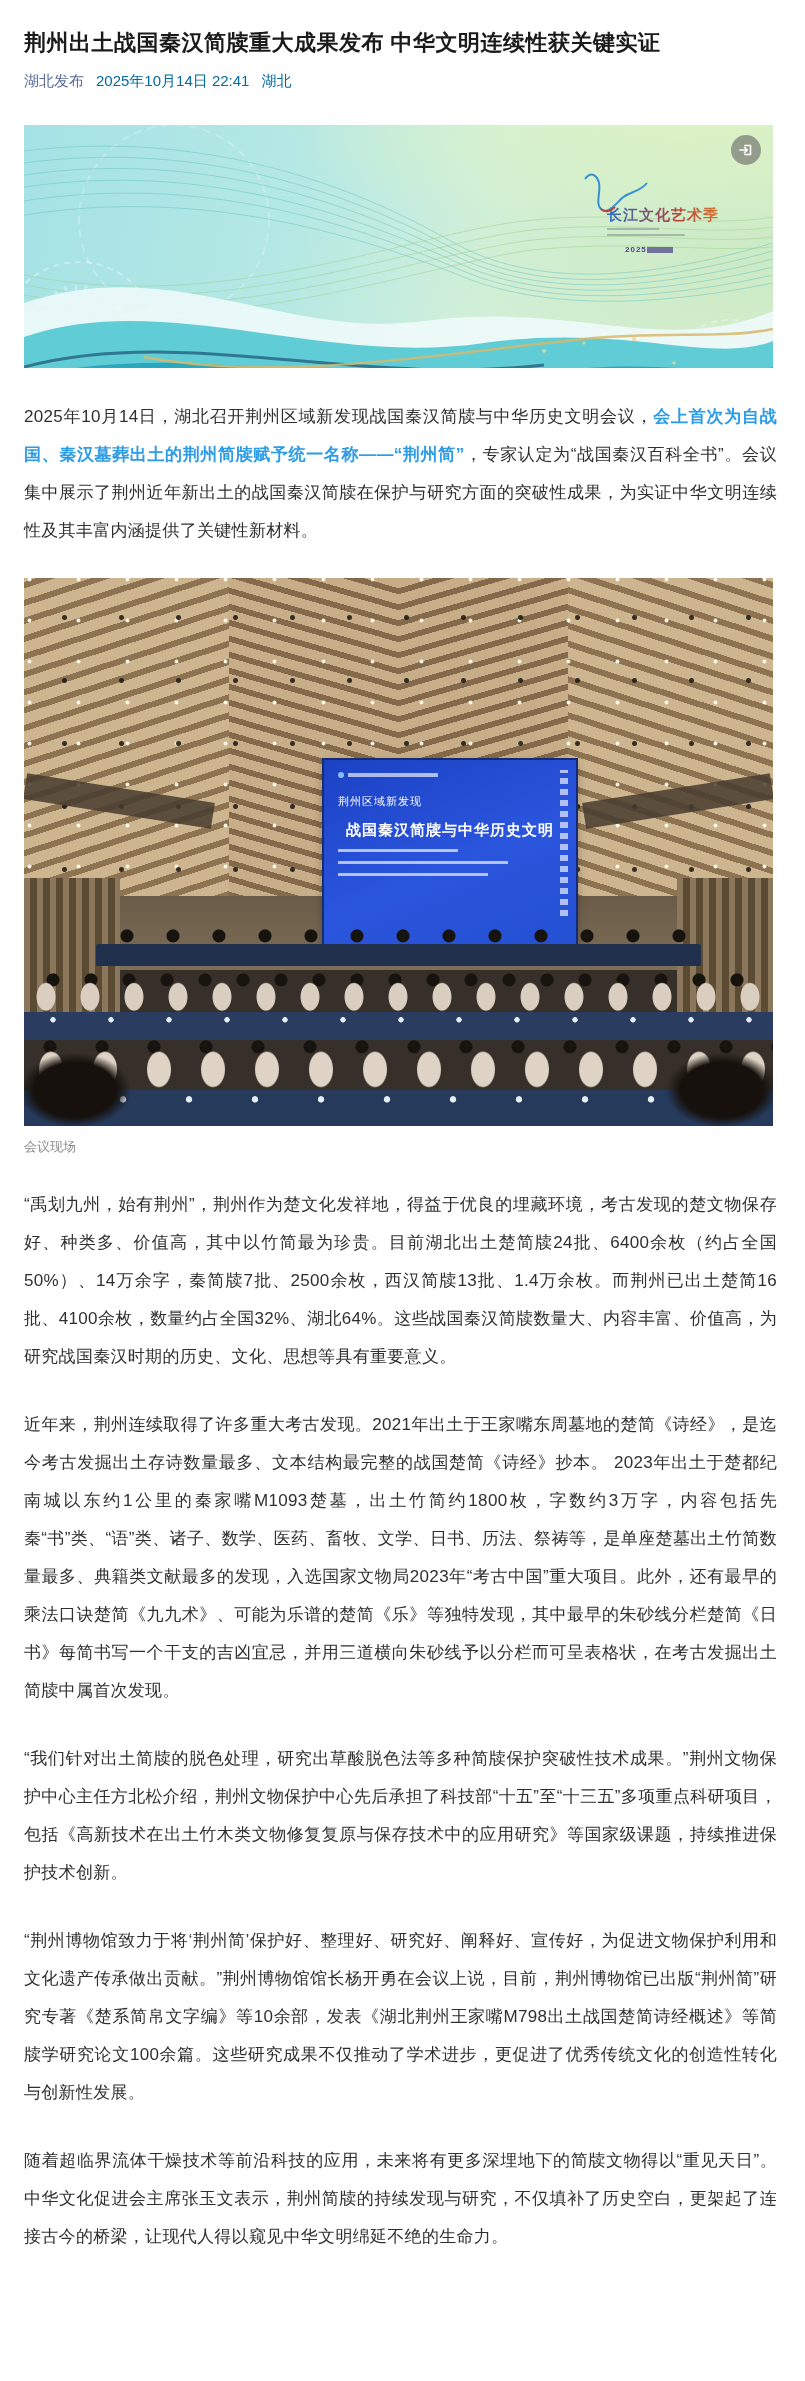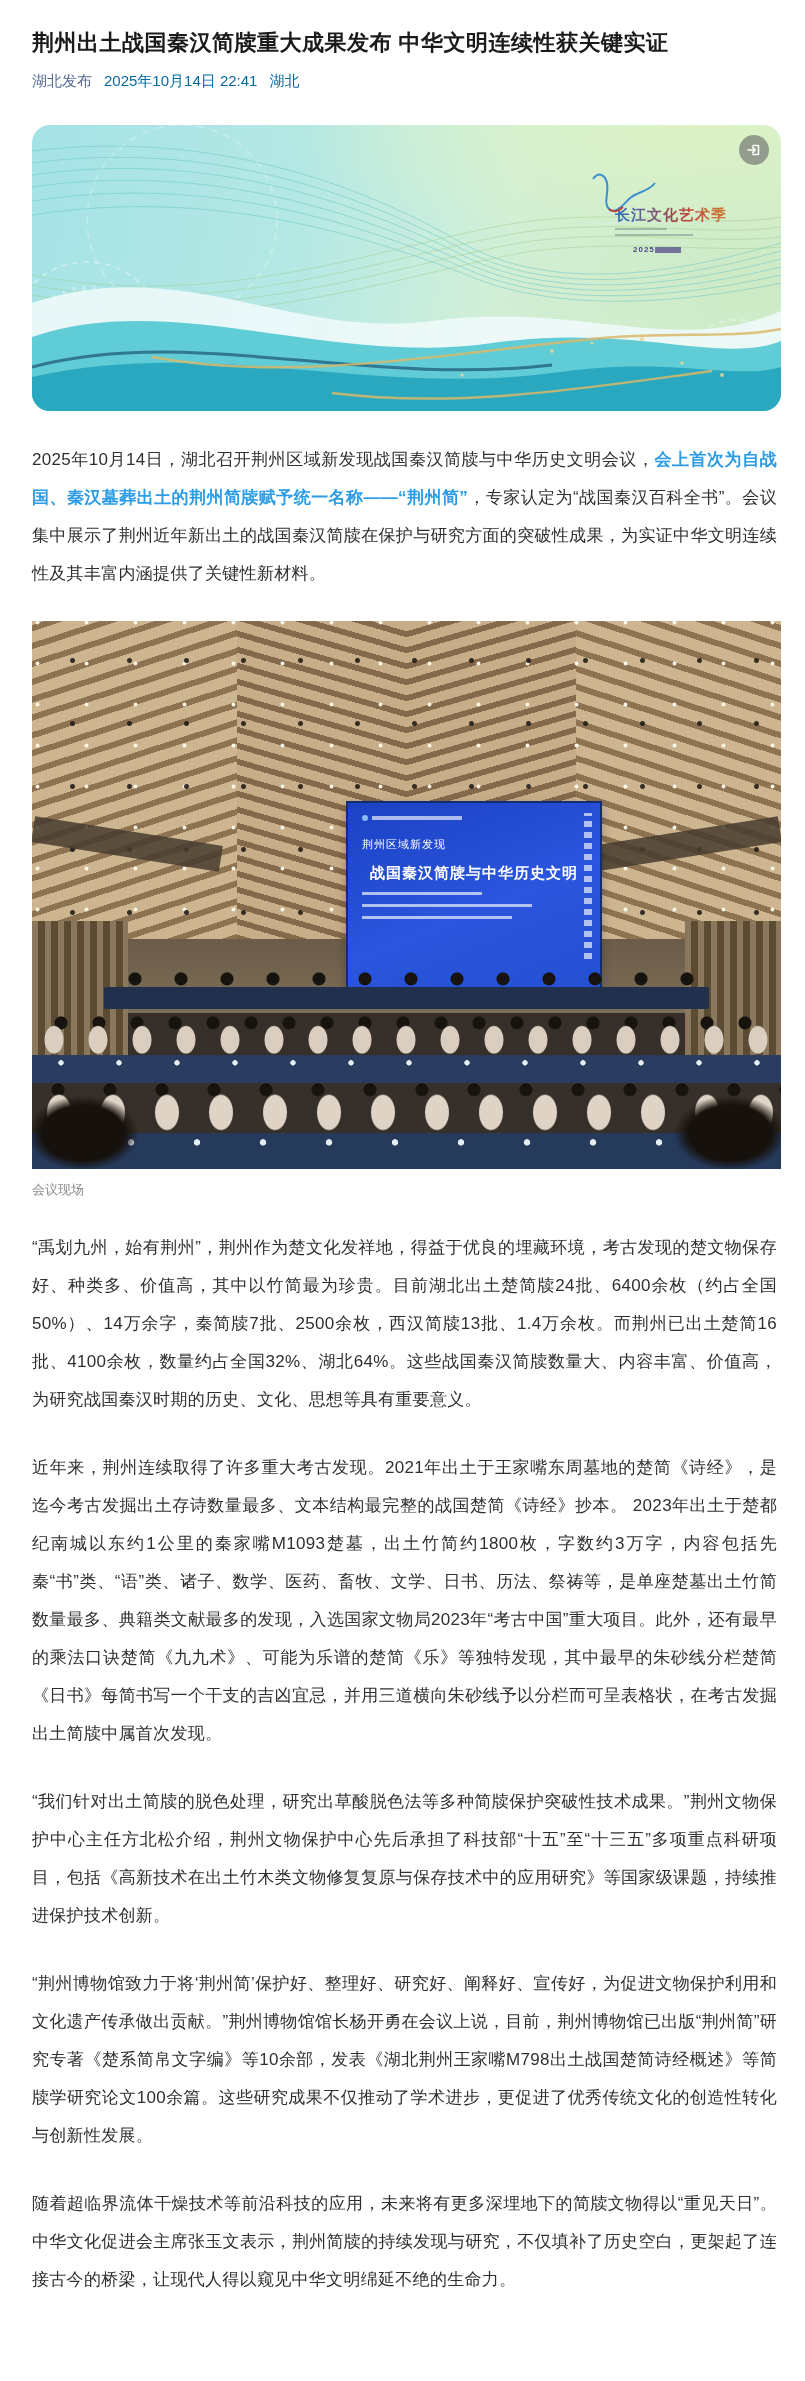--- a/index.html
+++ b/index.html
@@ -2,21 +2,21 @@
 <html><head>
 <meta charset="utf-8">
 <style>
   html,body{margin:0;padding:0;background:#ffffff;}
   body{
     width:805px;
     font-family:"Liberation Sans","DejaVu Sans",sans-serif;
     color:#2f2f2f;
     -webkit-font-smoothing:antialiased;
   }
-  .page{padding:22px 28px 30px 32px;}
+  .page{padding:22px 28px 30px 24px;}
 
   
   h1.title{
     margin:4px 0 0 0;
     font-size:22px;
     line-height:1.5;
     font-weight:700;
     color:#1a1a1a;
     letter-spacing:.5px;
   }
@@ -29,27 +29,26 @@
     white-space:nowrap;
     text-align:center;
   }
   .byline .source{color:#576b95;cursor:pointer;}
   .byline .meta{color:#0369a1;}
 
   
   .banner{
     position:relative;
     margin-top:34px;
-    width:749px;height:286px;
+    width:749px;height:243px;
     overflow:hidden;
     background:
       radial-gradient(120% 100% at 88% 0%, #dcf2c5 0%, rgba(220,242,197,0) 45%),
       radial-gradient(90% 110% at 100% 55%, #cdeac6 0%, rgba(205,234,198,0) 55%),
       linear-gradient(100deg,#a5e2e6 0%,#b4e8e4 35%,#d2f0da 62%,#d4eecb 100%);
-    border-radius: 18px;
   }
   .banner svg.waves{position:absolute;inset:0;display:block;}
   .festival-logo{
     position:absolute;top:44px;right:38px;width:128px;
     text-align:left;line-height:1.1;
   }
   .festival-logo .squiggle{display:block;margin-left:-26px;margin-bottom:-8px;}
   .festival-logo .logo-text{
     font-size:15px;font-weight:700;letter-spacing:1px;
     background:linear-gradient(90deg,#2b6fc2,#b8433c 55%,#d98f2e);
@@ -118,21 +117,21 @@
   .backwall{
     position:absolute;left:0;right:0;top:318px;height:74px;
     background:linear-gradient(#6b5c49,#7d6e58);
   }
   .wallL{position:absolute;left:0;top:300px;width:96px;height:150px;
     background:repeating-linear-gradient(90deg,#8a775c 0 6px,#5c4b33 6px 13px);}
   .wallR{position:absolute;right:0;top:300px;width:96px;height:150px;
     background:repeating-linear-gradient(90deg,#8a775c 0 6px,#5c4b33 6px 13px);}
 
   .screen{
-    position:absolute;left:316px;top:182px;width:252px;height:186px;
+    position:absolute;left:300px;top:182px;width:252px;height:186px;
     background:linear-gradient(158deg,#1c42c4 0%,#2a55dd 55%,#2450d2 100%);
     box-shadow:0 0 0 2px #142c74, 0 4px 10px rgba(0,0,0,.35);
     padding:12px 14px;box-sizing:border-box;color:#fff;
   }
   .screen .s-top{display:flex;align-items:center;gap:4px;opacity:.85;}
   .screen .s-dot{width:6px;height:6px;border-radius:50%;background:#9fd0ff;}
   .screen .s-bar{height:4px;width:90px;background:rgba(255,255,255,.75);}
   .screen .s-sub{margin-top:16px;font-size:11px;letter-spacing:1px;}
   .screen .s-title{margin-top:12px;font-size:15px;font-weight:700;letter-spacing:1px;text-align:center;}
   .screen .s-line{height:3px;background:rgba(255,255,255,.65);margin-top:9px;}

